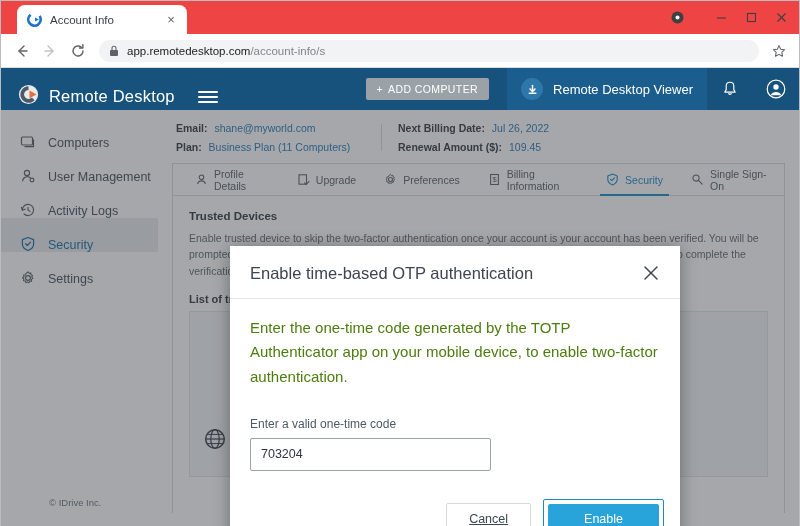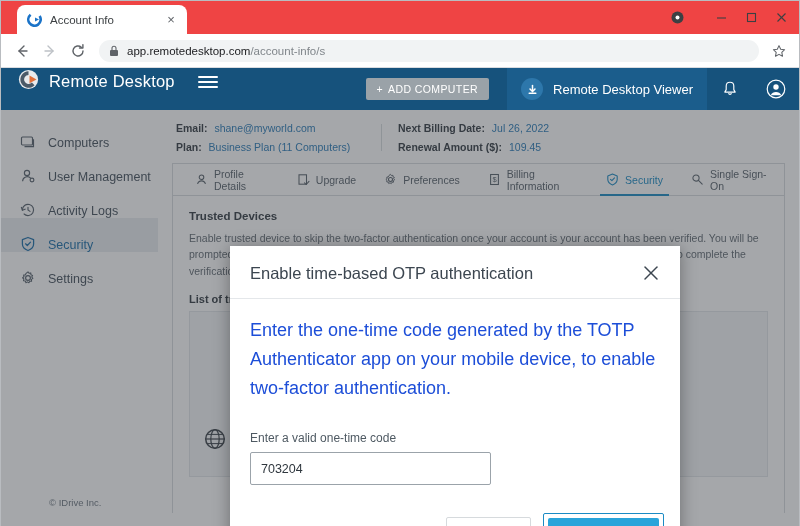--- a/index.html
+++ b/index.html
@@ -121,21 +121,21 @@
   
   .app {
     position: relative;
     height: 458px;
     background: #ffffff;
   }
   .appbar {
     height: 42px;
     background: #16527c;
     display: flex;
-    align-items: flex-start;
+    align-items: flex-end;
     position: relative;
   }
   .brand {
     display: flex; align-items: center; gap: 9px;
     padding-left: 16px;
   }
   .brand-name {
     color: #ffffff;
     font-size: 16.5px;
     letter-spacing: .2px;
@@ -309,22 +309,22 @@
     color: #3c4650;
     flex: 1;
   }
   .modal-close {
     width: 22px; height: 22px;
     display: flex; align-items: center; justify-content: center;
     color: #3c4650;
   }
   .modal-body { padding: 17px 20px 6px 20px; }
   .modal-desc {
-    font-size: 18px;
-    color: #1d4ed8;
+    font-size: 15px;
+    color: #4d7c0f;
     line-height: 1.62;
   }
   .field-label {
     font-size: 12px;
     color: #4e5962;
     margin: 28px 0 7px;
   }
   .otp-input {
     width: 241px;
     height: 33px;

